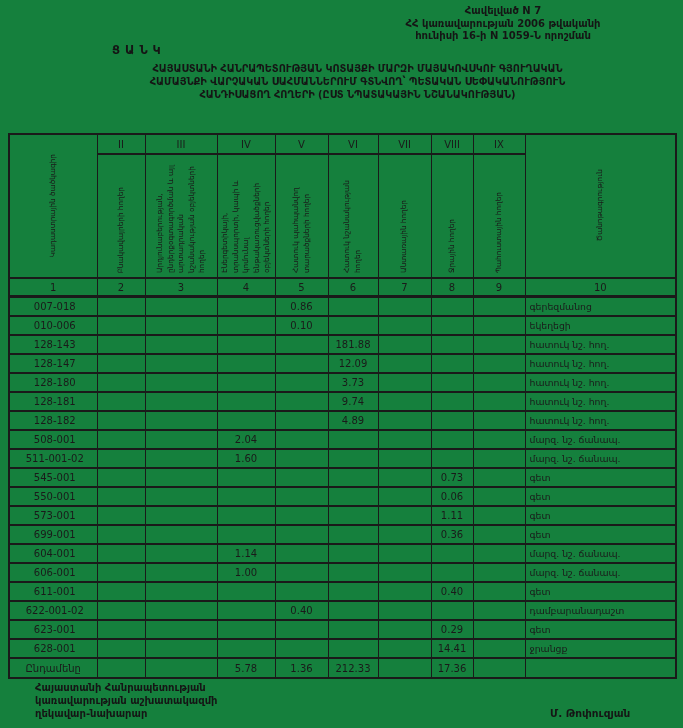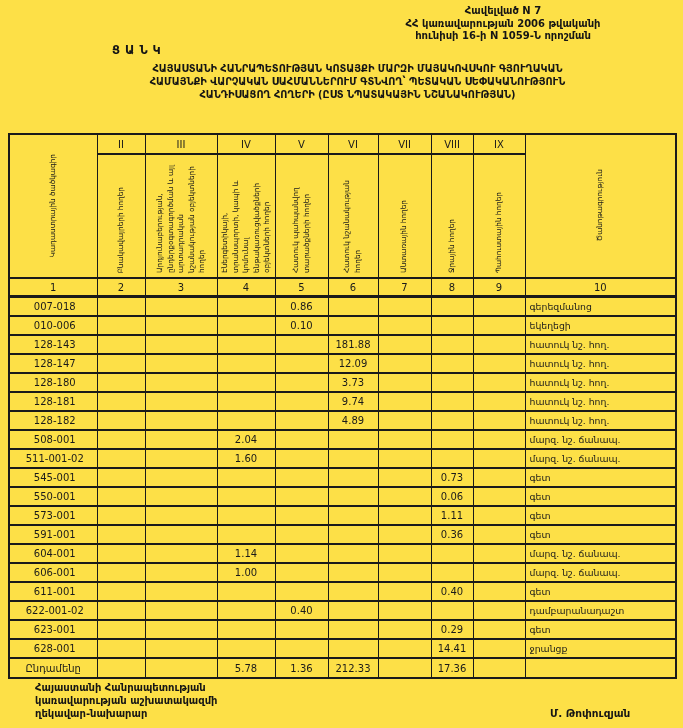--- a/index.html
+++ b/index.html
@@ -1,16 +1,16 @@
 <!DOCTYPE html>
 <html><head>
 <meta charset="utf-8">
 <style>
   html,body{margin:0;padding:0;background:#e8e8e8;}
-  .page{width:683px;height:728px;position:relative;background:#fde047;
+  .page{width:683px;height:728px;position:relative;background:#15803d;
         font-family:"DejaVu Sans",sans-serif;color:#151515;overflow:hidden;}
   .appendix{position:absolute;top:5px;left:368px;width:270px;text-align:center;
             font-weight:bold;font-size:10px;line-height:12.5px;}
   .doc-type{position:absolute;top:43px;left:112px;font-weight:bold;font-size:11.5px;letter-spacing:5px;}
   .title{position:absolute;top:62px;left:16px;width:683px;text-align:center;
          font-weight:bold;font-size:9.8px;line-height:13px;}
   .tbl-wrap{position:absolute;top:133px;left:8px;}
   table{border-collapse:collapse;table-layout:fixed;width:667px;border:2px solid #1a1a1a;padding-left:8px;}
   td{border:1px solid #1a1a1a;border-top-width:2px;border-bottom-width:2px;
      padding:0;overflow:hidden;font-size:10px;color:#1a1a1a;}
@@ -235,21 +235,21 @@
             <td class="val"></td>
             <td class="val"></td>
             <td class="val"></td>
             <td class="val"></td>
             <td class="val"></td>
             <td class="val">1.11</td>
             <td class="val"></td>
             <td class="note">գետ</td>
           </tr>
           <tr class="data-row">
-            <td class="code">591-001</td>
+            <td class="code">699-001</td>
             <td class="val"></td>
             <td class="val"></td>
             <td class="val"></td>
             <td class="val"></td>
             <td class="val"></td>
             <td class="val"></td>
             <td class="val">0.36</td>
             <td class="val"></td>
             <td class="note">գետ</td>
           </tr>

